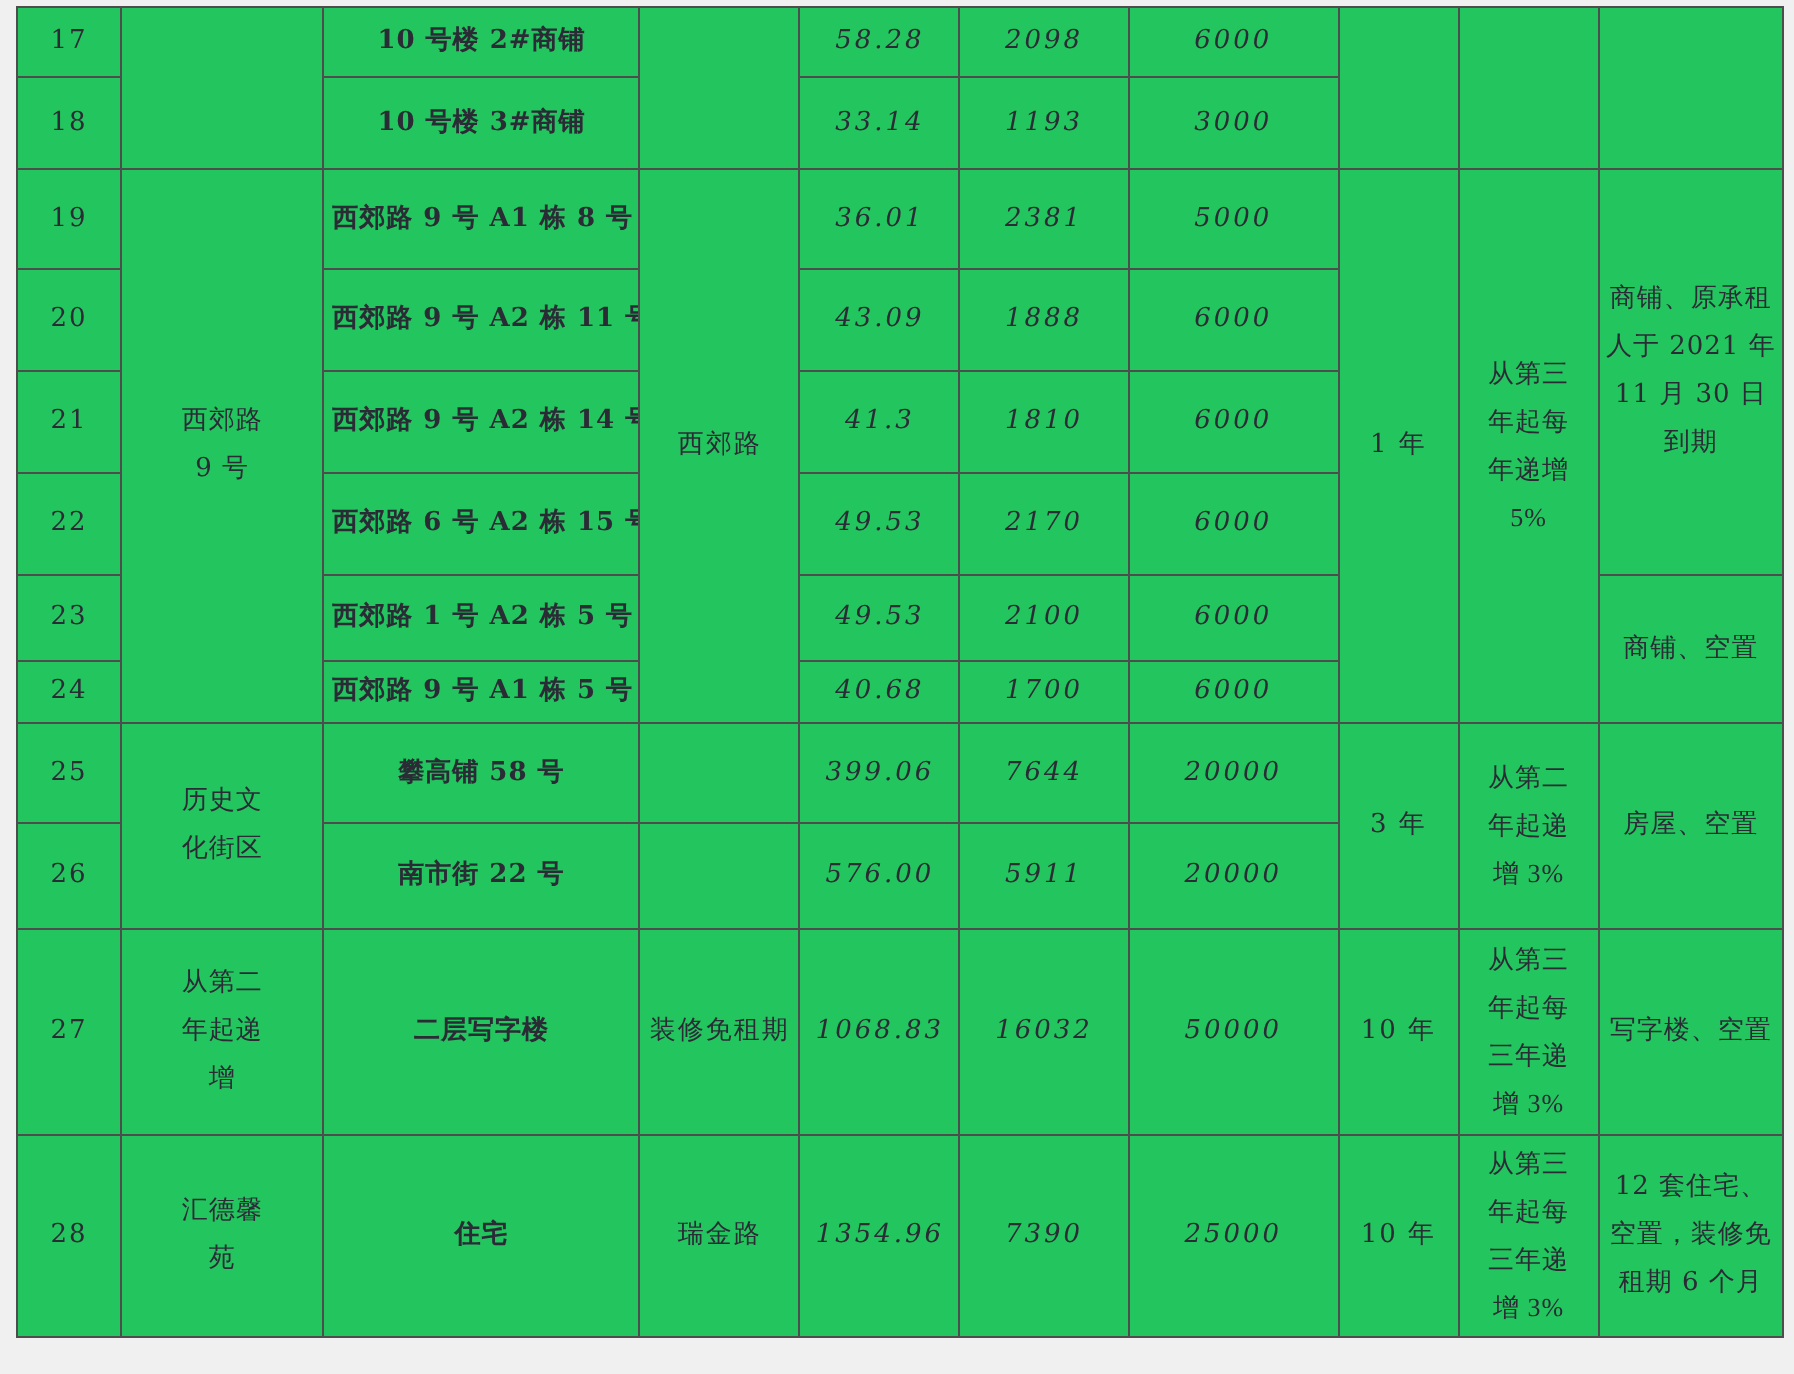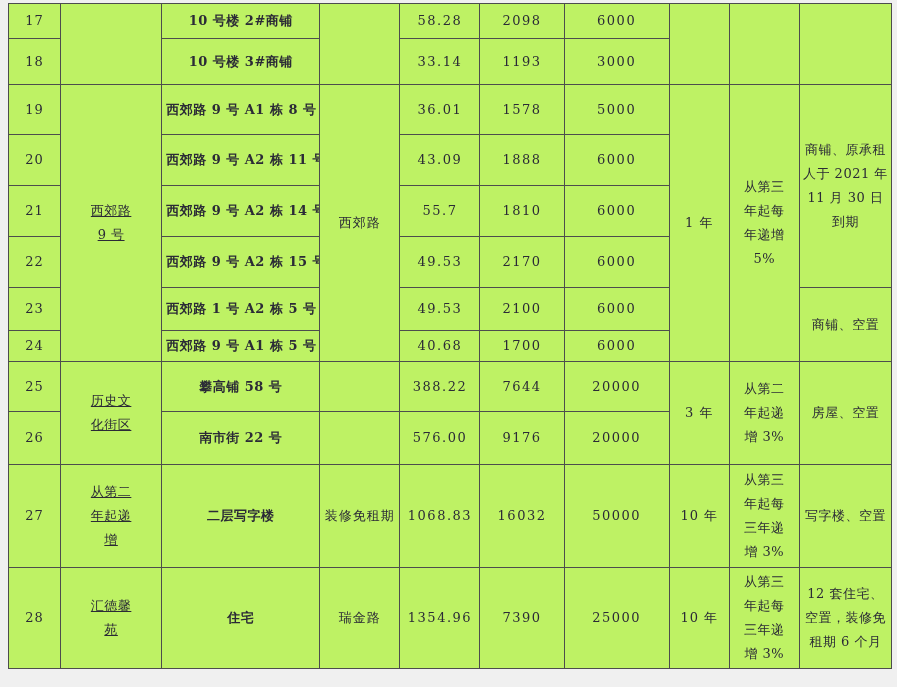--- a/index.html
+++ b/index.html
@@ -4,33 +4,33 @@
 <style>
   html,body{margin:0;padding:0;}
   body{
     width:897px;height:687px;position:relative;overflow:hidden;
     background:#f0f0f0;
     font-family:"DejaVu Serif","Liberation Serif",serif;
   }
   table.doc{
     position:absolute;left:8px;top:3px;
     width:884px;border-collapse:collapse;table-layout:fixed;
-    background:#bef264;color:#2b2b36;
+    background:#22c55e;color:#2b2b36;
   }
   td{
     border:1px solid #4d4d4d;
     text-align:center;vertical-align:middle;
     font-size:13px;line-height:24px;letter-spacing:1px;
     padding:2px 4px;overflow:hidden;
   }
   td.building{white-space:nowrap;letter-spacing:0.5px;font-weight:bold;}
-  td.district{padding:0 24px;letter-spacing:0.5px;text-decoration:underline;}
+  td.district{padding:0 24px;letter-spacing:0.5px;}
   td.remark{padding:2px 2px;letter-spacing:0.5px;}
-  td.esc{padding:2px 8px;letter-spacing:0.5px;}
-  td.num{letter-spacing:1.5px;}
+  td.esc{padding:2px 8px;letter-spacing:0.5px;font-family:Liberation Serif, serif;}
+  td.num{letter-spacing:1.5px;font-style:italic;}
 </style>
 </head>
 <body>
 
 <table class="doc">
   <colgroup>
     <col style="width:52px">
       <col style="width:101px">
       <col style="width:158px">
       <col style="width:80px">
@@ -63,46 +63,46 @@
     <td class="num">1193</td>
     <td class="num">3000</td>
   </tr>
 
   <tr style="height:50px">
     <td>19</td>
     <td class="district" rowspan="6">西郊路 9 号</td>
     <td class="building">西郊路 9 号 A1 栋 8 号</td>
     <td rowspan="6">西郊路</td>
     <td class="num">36.01</td>
-    <td class="num">1578</td>
+    <td class="num">2381</td>
     <td class="num">5000</td>
     <td rowspan="6">1 年</td>
     <td class="esc" rowspan="6">从第三年起每年递增 5%</td>
     <td class="remark" rowspan="4">商铺、原承租人于 2021 年 11 月 30 日到期</td>
   </tr>
 
   <tr style="height:51px">
     <td>20</td>
     <td class="building">西郊路 9 号 A2 栋 11 号</td>
     <td class="num">43.09</td>
     <td class="num">1888</td>
     <td class="num">6000</td>
   </tr>
 
   <tr style="height:51px">
     <td>21</td>
     <td class="building">西郊路 9 号 A2 栋 14 号</td>
-    <td class="num">55.7</td>
+    <td class="num">41.3</td>
     <td class="num">1810</td>
     <td class="num">6000</td>
   </tr>
 
   <tr style="height:51px">
     <td>22</td>
-    <td class="building">西郊路 9 号 A2 栋 15 号</td>
+    <td class="building">西郊路 6 号 A2 栋 15 号</td>
     <td class="num">49.53</td>
     <td class="num">2170</td>
     <td class="num">6000</td>
   </tr>
 
   <tr style="height:43px">
     <td>23</td>
     <td class="building">西郊路 1 号 A2 栋 5 号</td>
     <td class="num">49.53</td>
     <td class="num">2100</td>
@@ -116,34 +116,34 @@
     <td class="num">40.68</td>
     <td class="num">1700</td>
     <td class="num">6000</td>
   </tr>
 
   <tr style="height:50px">
     <td>25</td>
     <td class="district" rowspan="2">历史文化街区</td>
     <td class="building">攀高铺 58 号</td>
     <td></td>
-    <td class="num">388.22</td>
+    <td class="num">399.06</td>
     <td class="num">7644</td>
     <td class="num">20000</td>
     <td rowspan="2">3 年</td>
     <td class="esc" rowspan="2">从第二年起递增 3%</td>
     <td class="remark" rowspan="2">房屋、空置</td>
   </tr>
 
   <tr style="height:53px">
     <td>26</td>
     <td class="building">南市街 22 号</td>
     <td></td>
     <td class="num">576.00</td>
-    <td class="num">9176</td>
+    <td class="num">5911</td>
     <td class="num">20000</td>
   </tr>
 
   <tr style="height:103px">
     <td>27</td>
     <td class="district">从第二年起递增</td>
     <td class="building">二层写字楼</td>
     <td>装修免租期</td>
     <td class="num">1068.83</td>
     <td class="num">16032</td>

